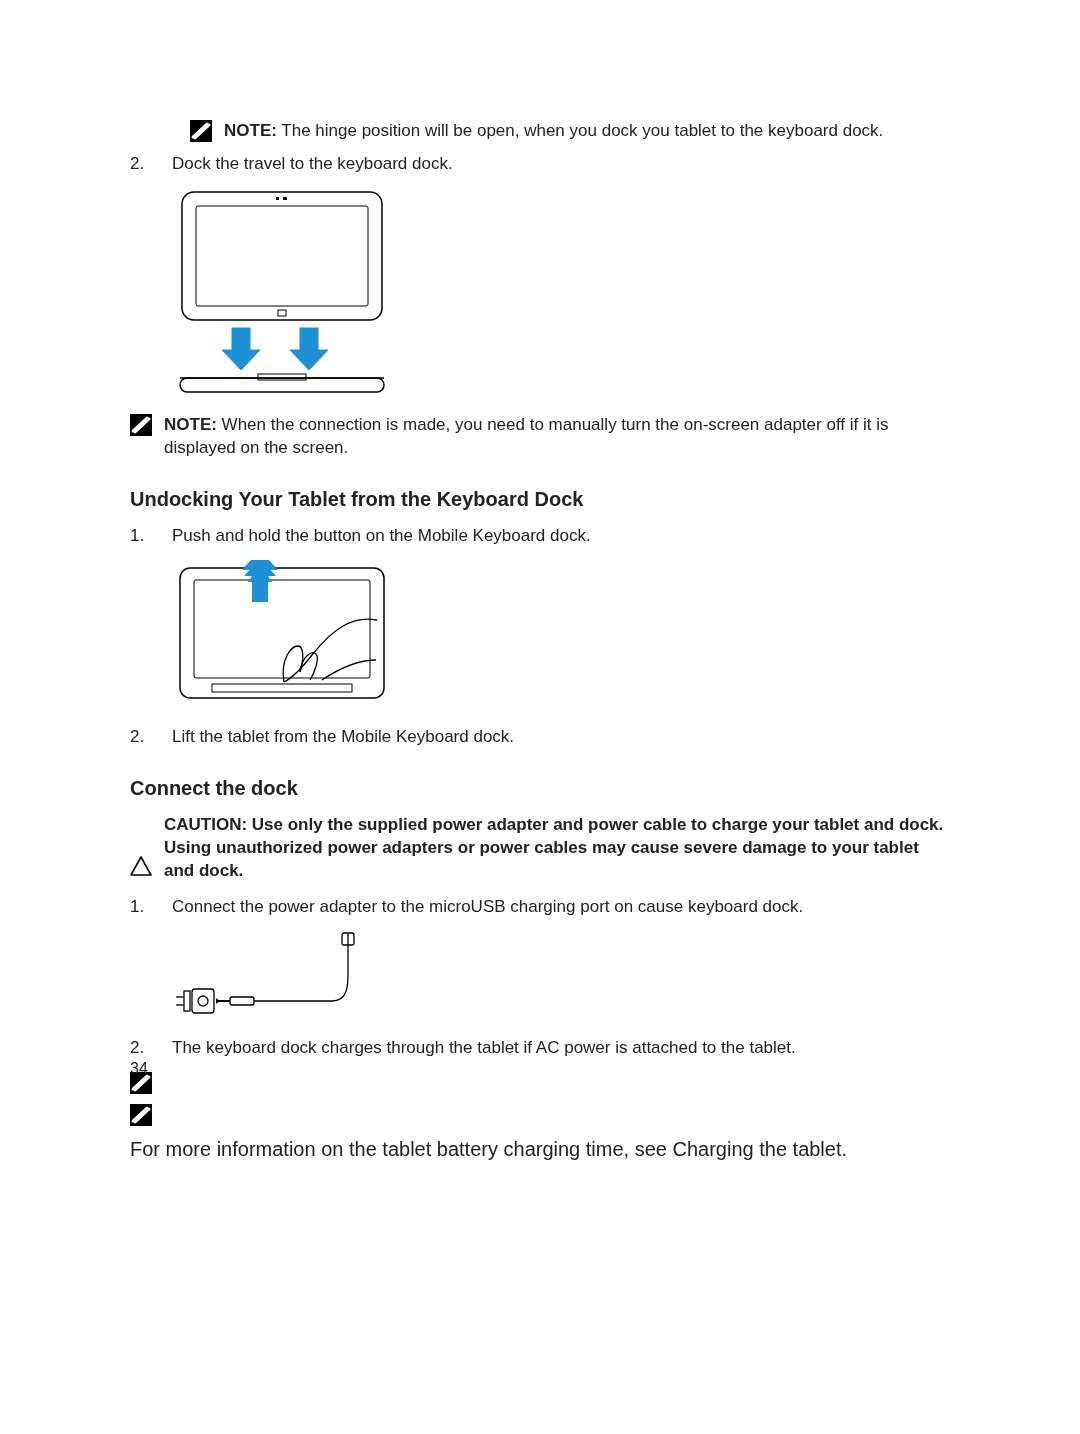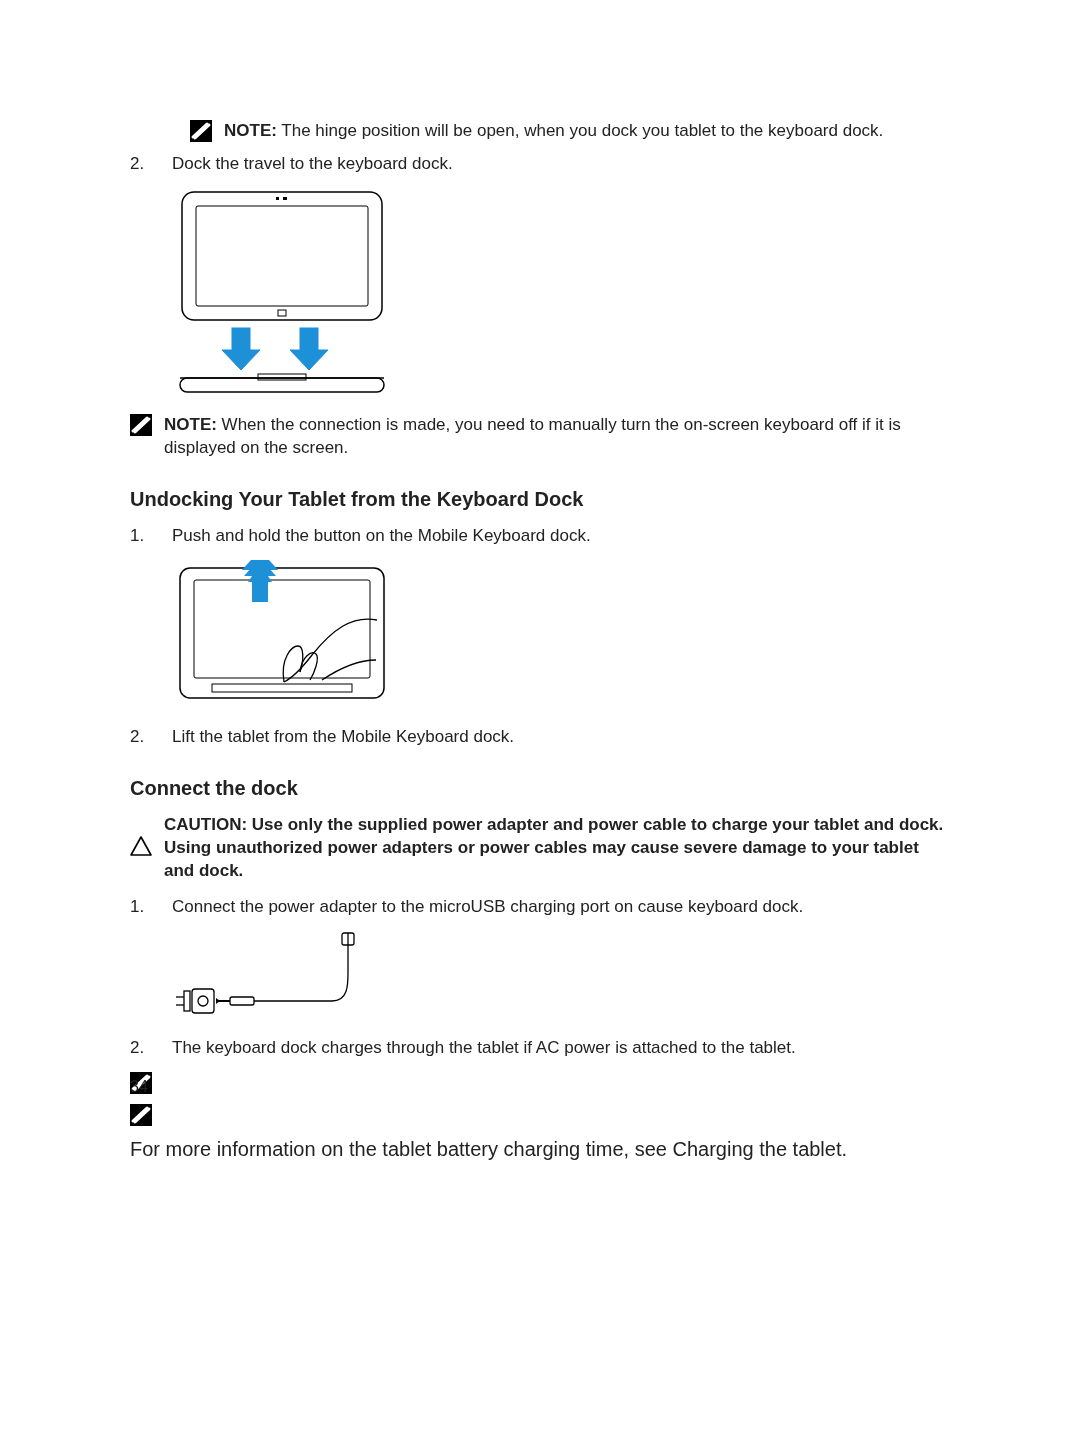--- a/index.html
+++ b/index.html
@@ -38,21 +38,21 @@
   }
   .note-icon {
     width: 26px;
     flex: 0 0 26px;
     margin-right: 8px;
   }
   .note-icon svg { display: block; }
   .note-text .label { font-weight: 700; }
   .caution-row {
     display: flex;
-    align-items: center;
+    align-items: flex-end;
     font-size: 17px;
     line-height: 1.35;
     margin-top: 6px;
     margin-bottom: 14px;
   }
   .caution-row .caution-icon {
     width: 26px;
     flex: 0 0 26px;
     margin-right: 8px;
     padding-top: 2px;
@@ -71,21 +71,21 @@
     margin-left: 0;
   }
   p.body {
     font-size: 20px;
     line-height: 1.35;
     margin: 10px 0;
   }
   .page-number {
     position: absolute;
     left: 130px;
-    bottom: 70px;
+    bottom: 88px;
     font-size: 16px;
   }
   .first-note {
     margin-left: 60px;
   }
 </style>
 </head>
 <body>
 
 <div class="page">
@@ -130,21 +130,21 @@
   </div>
 
   <div class="note-row indent-note">
     <div class="note-icon">
       <svg width="22" height="22" viewBox="0 0 22 22">
         <rect x="0" y="0" width="22" height="22" fill="#000"></rect>
         <path d="M3 17 L17 4 M5 18 L19 5" stroke="#fff" stroke-width="3" stroke-linecap="round"></path>
       </svg>
     </div>
     <div class="note-text">
-      <span class="label">NOTE:</span><span> When the connection is made, you need to manually turn the on-screen keyboard off if it is displayed on the screen.</span>
+      <span class="label">NOTE:</span><span> When the connection is made, you need to manually turn the on-screen adapter off if it is displayed on the screen.</span>
     </div>
   </div>
 
   <h2 class="sec">Undocking Your Tablet from the Keyboard Dock</h2>
 
   <div class="ol-row">
     <div class="ol-num">1.</div>
     <div class="ol-body">Push and hold the button on the Mobile Keyboard dock.</div>
   </div>
 

